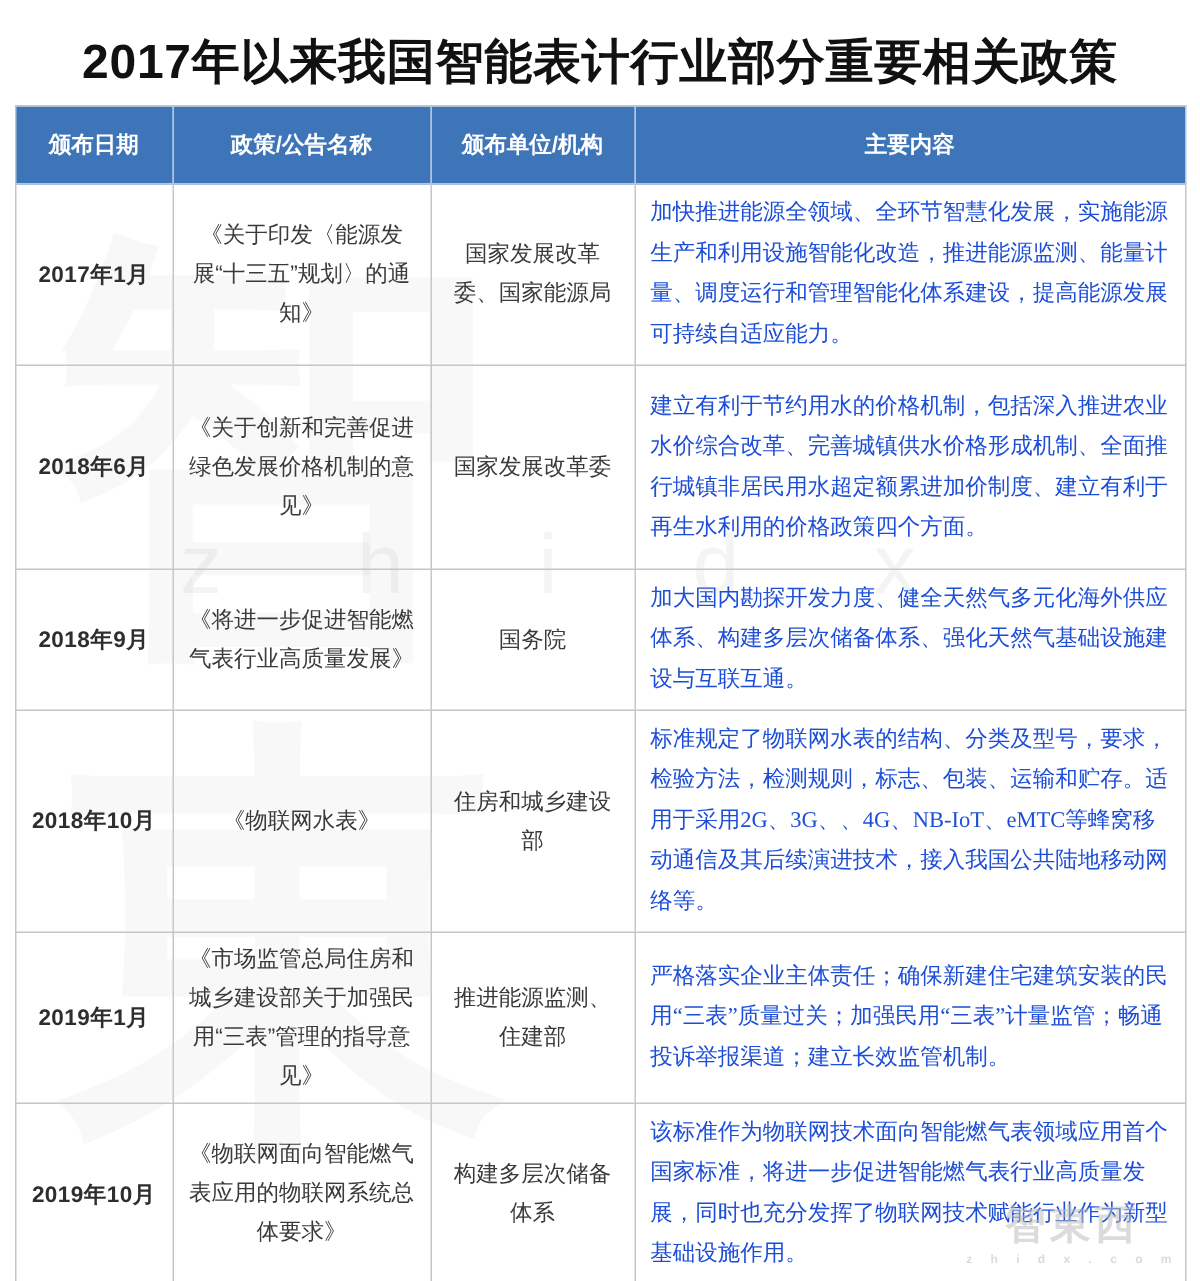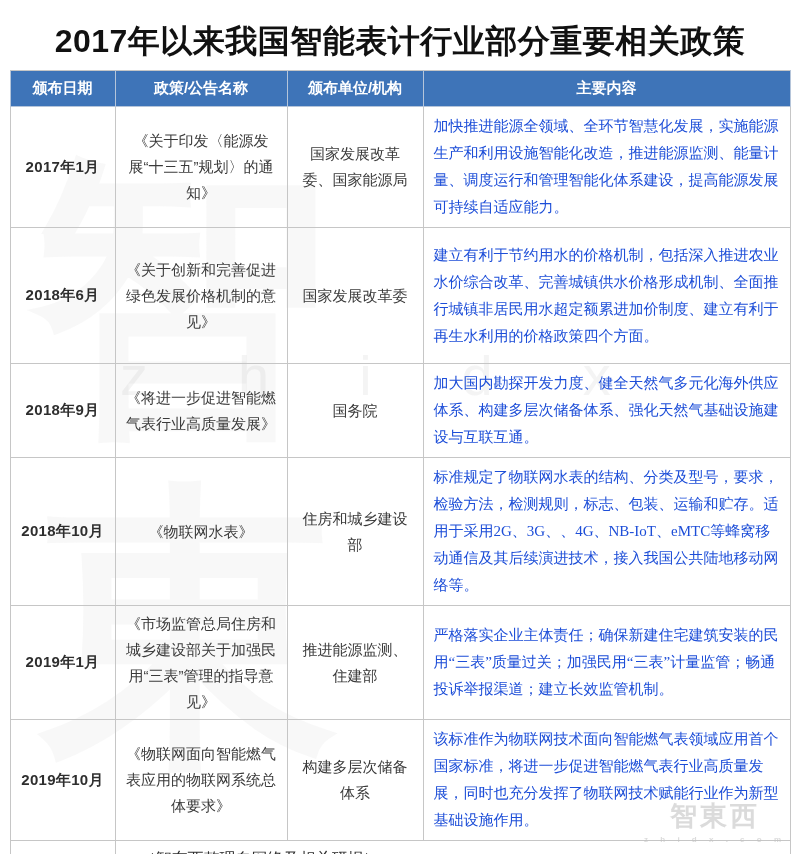--- a/index.html
+++ b/index.html
@@ -77,21 +77,21 @@
   .policy-table col.c4 { width: 367px; }
   .policy-table th, .policy-table td {
     border: 1px solid #c6c6c6;
     font-size: 15px;
     vertical-align: middle;
   }
   .policy-table thead th {
     background: #3e74b8;
     color: #ffffff;
     font-weight: bold;
-    height: 36px;
+    height: 52px;
     text-align: center;
     border-color: #b5c5da;
     border-top-color: #c6c6c6;
   }
   .policy-table td.date-cell {
     text-align: center;
     font-weight: bold;
     color: #2e2e2e;
     letter-spacing: 0.3px;
     margin-left: 13px;

